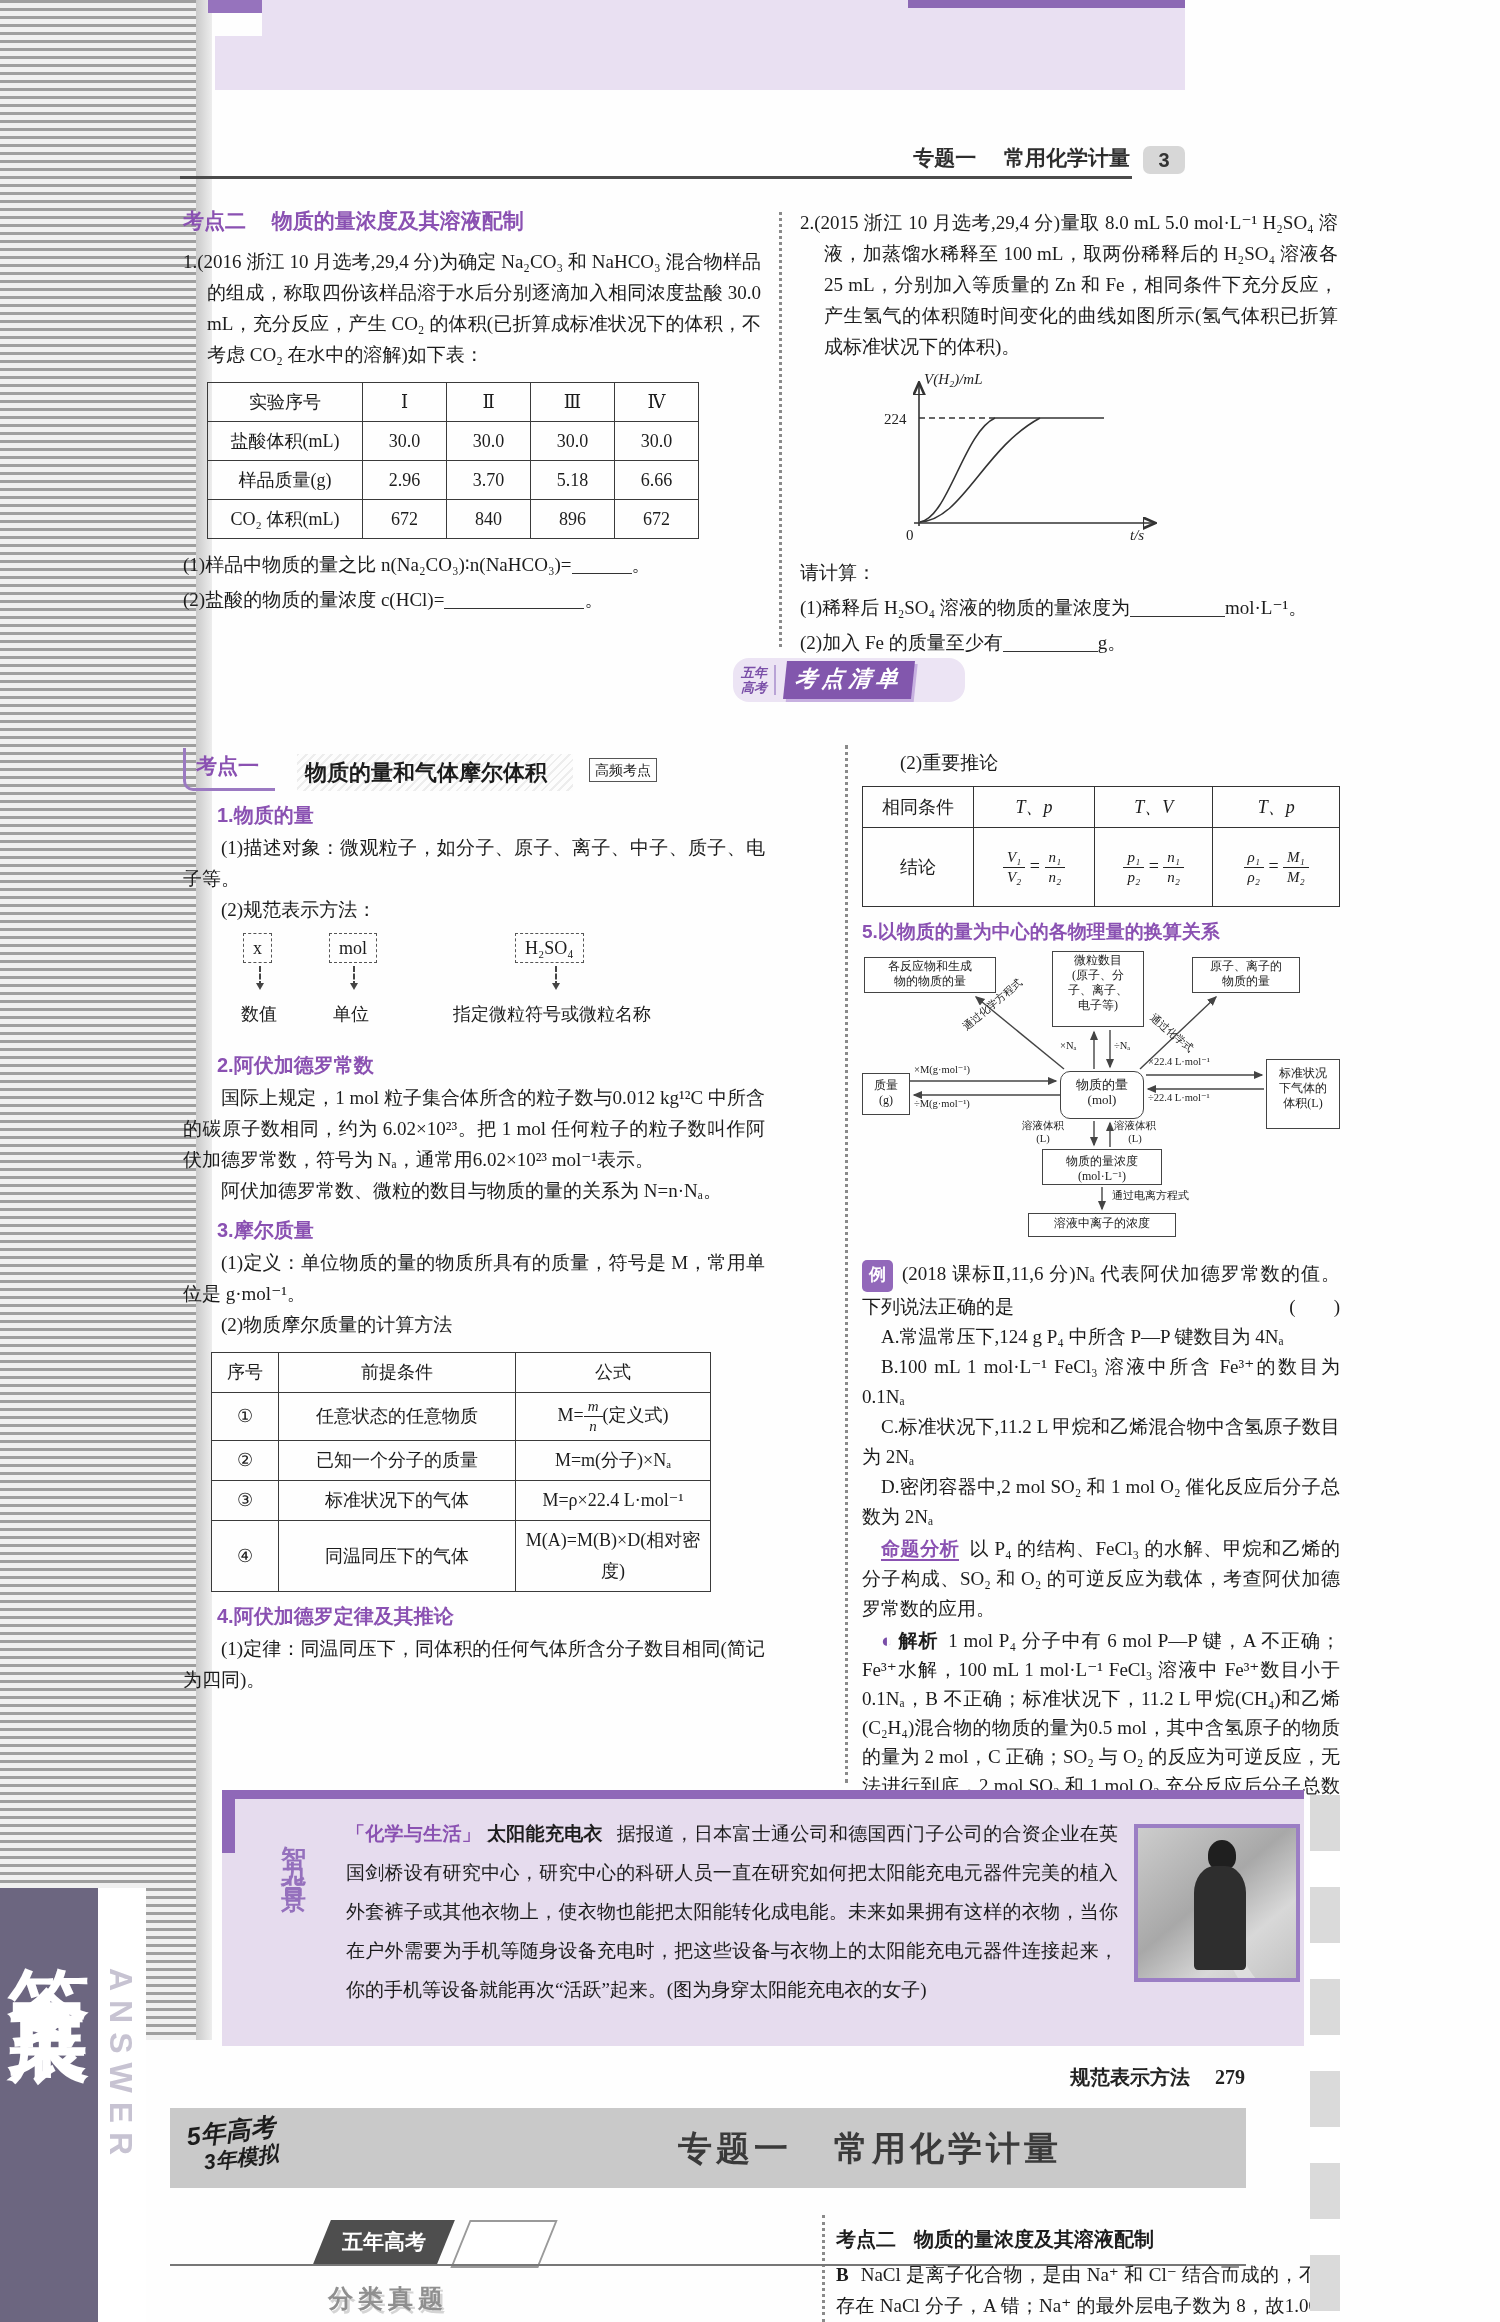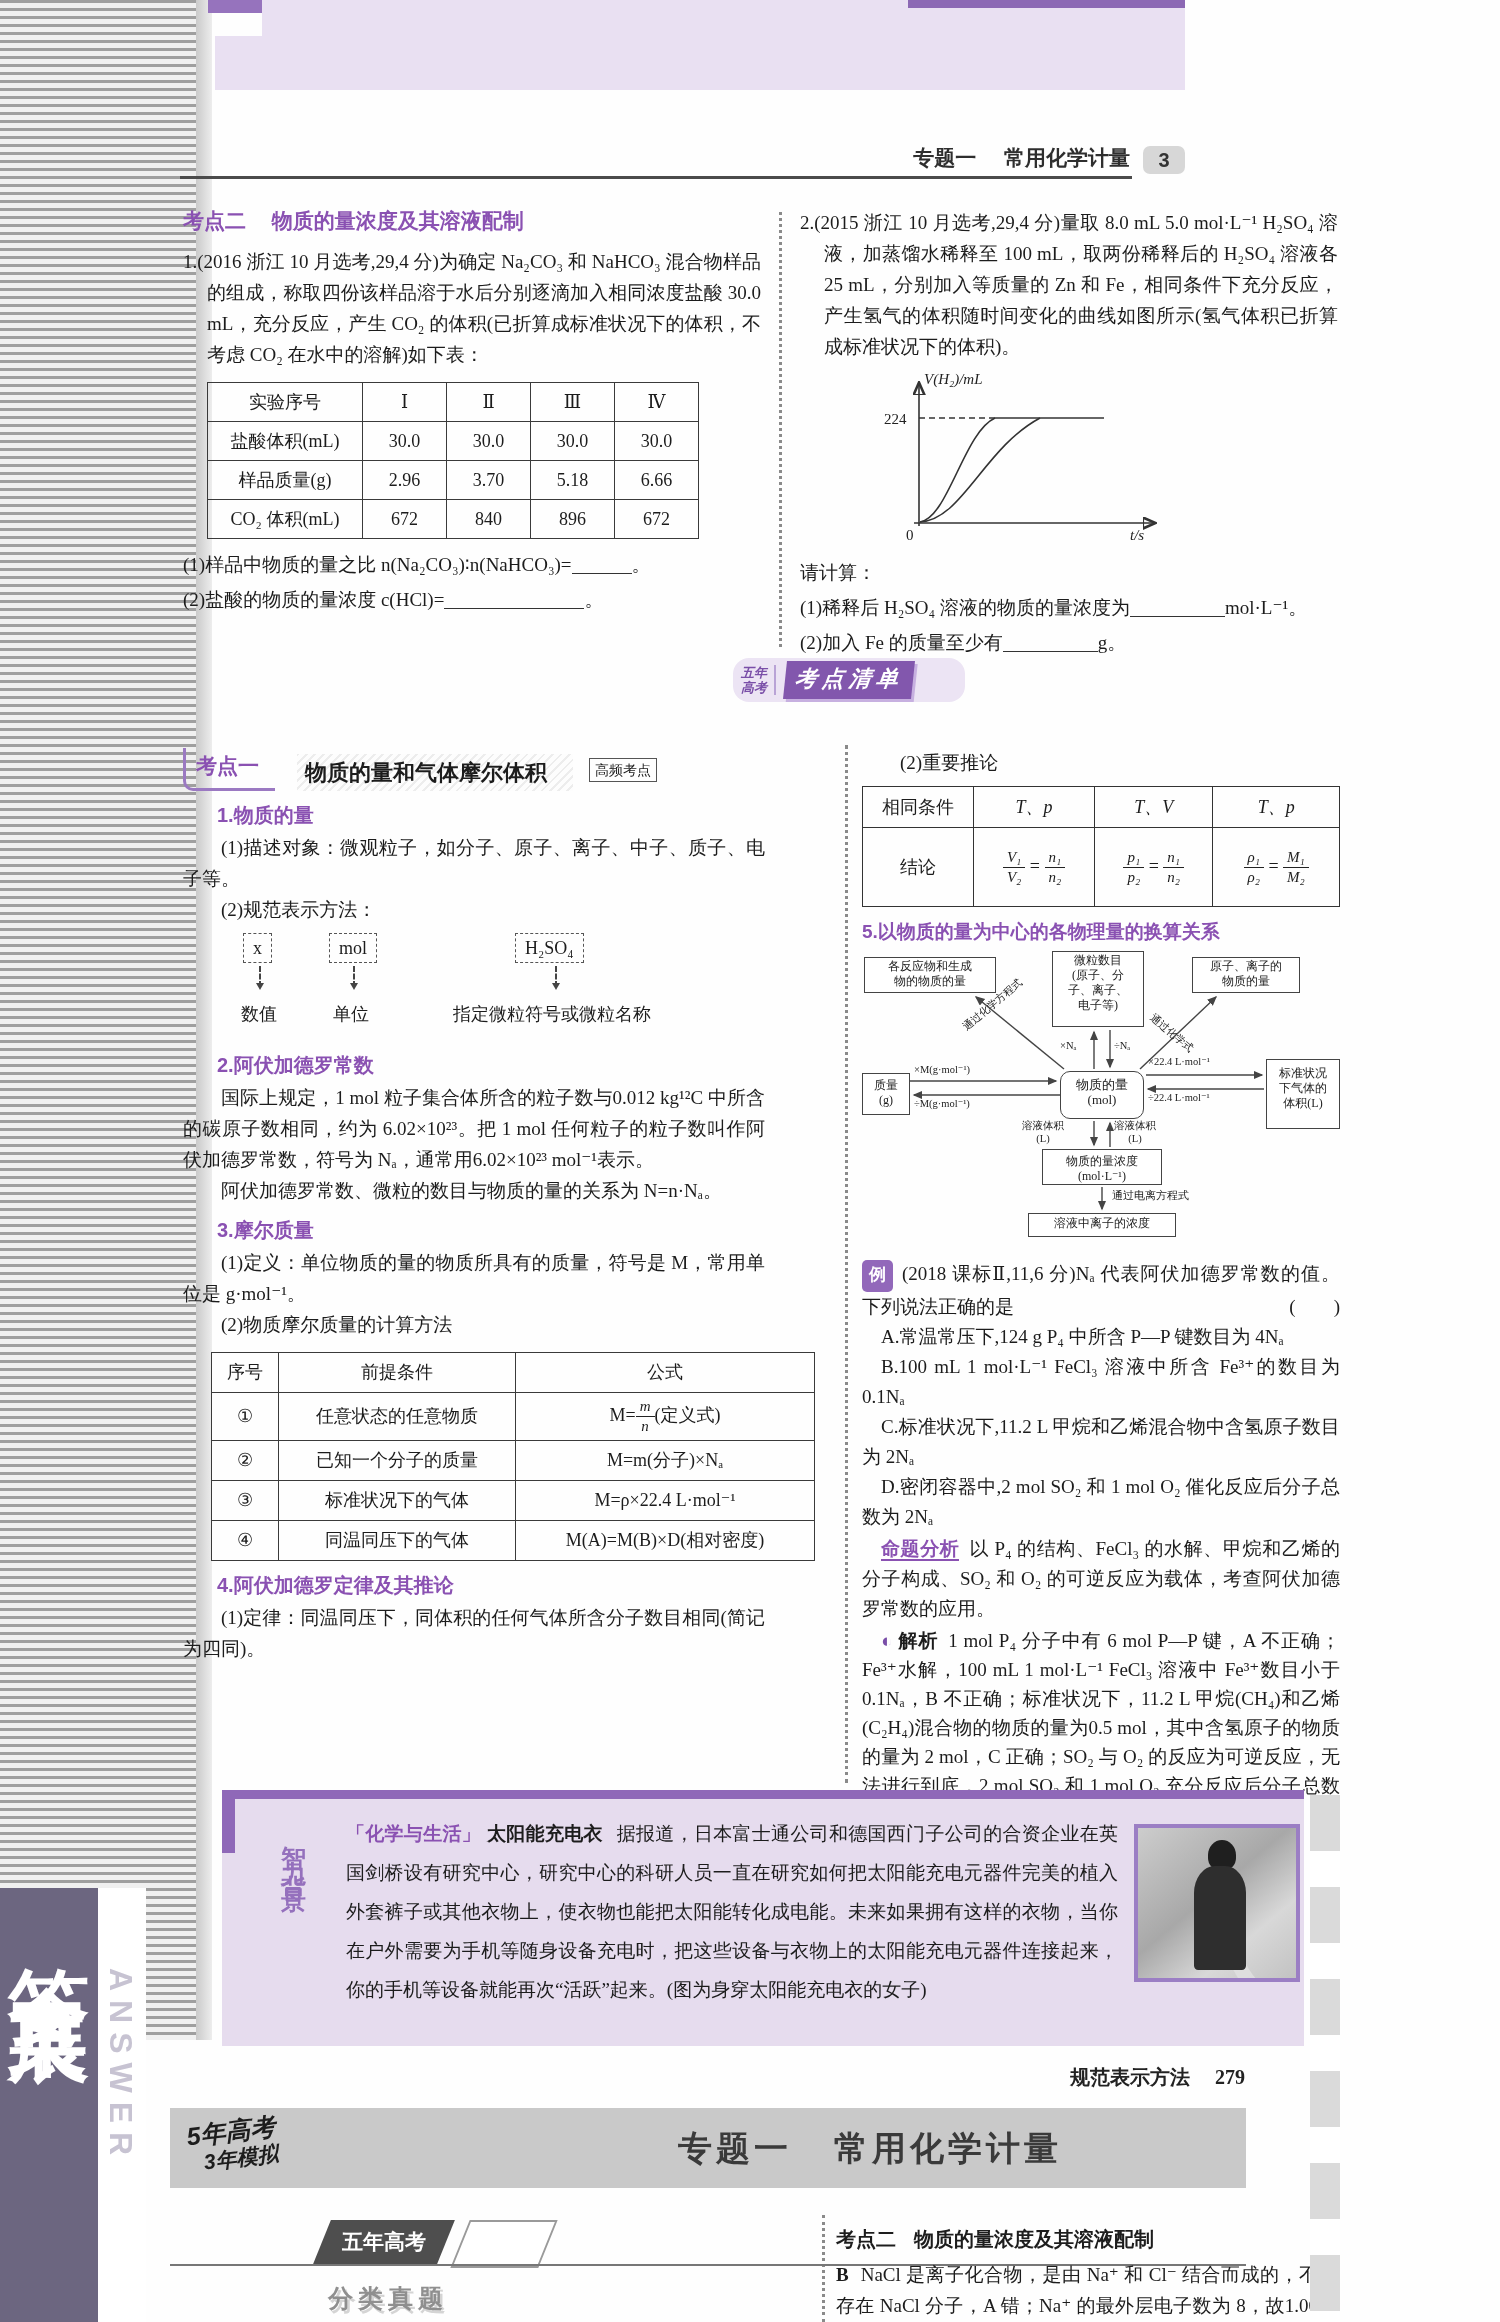--- a/index.html
+++ b/index.html
@@ -67,21 +67,21 @@
   
   .dg{position:relative;height:108px;margin:8px 0 0 30px;font-size:18px;}
   .db{position:absolute;top:0;border:1.6px dashed #555;padding:0 9px;line-height:28px;}
   #db1{left:30px;} #db2{left:116px;} #db3{left:302px;}
   .dar{position:absolute;top:33px;height:21px;border-left:2px dashed #444;}
   .dar::after{content:'';position:absolute;left:-5px;bottom:-7px;border:4px solid transparent;border-top:7px solid #444;}
   #da1{left:46px;} #da2{left:140px;} #da3{left:342px;}
   .dl{position:absolute;top:66px;}
   #dl1{left:28px;} #dl2{left:120px;} #dl3{left:240px;}
   
-  table.t2{border-collapse:collapse;width:604px;margin:12px 0 6px 28px;text-align:center;font-size:18px;}
+  table.t2{border-collapse:collapse;width:500px;margin:12px 0 6px 28px;text-align:center;font-size:18px;}
   table.t2 td{border:1.6px solid #3a3a3a;padding:4px 4px;}
   table.t2 td:first-child{width:58px;}
   table.t2 td:nth-child(2){width:228px;}
   .fr{display:inline-block;vertical-align:middle;text-align:center;font-style:italic;font-size:15px;line-height:19px;}
   .fr .n{display:block;border-bottom:1.3px solid #222;padding:0 4px;}
   .fr .d{display:block;}
   
   #col-r2{left:862px;top:748px;width:478px;font-size:19px;line-height:30px;}
   table.t3{border-collapse:collapse;width:100%;margin:8px 0 10px;text-align:center;font-size:18px;}
   table.t3 td{border:1.6px solid #333;padding:2px;}

